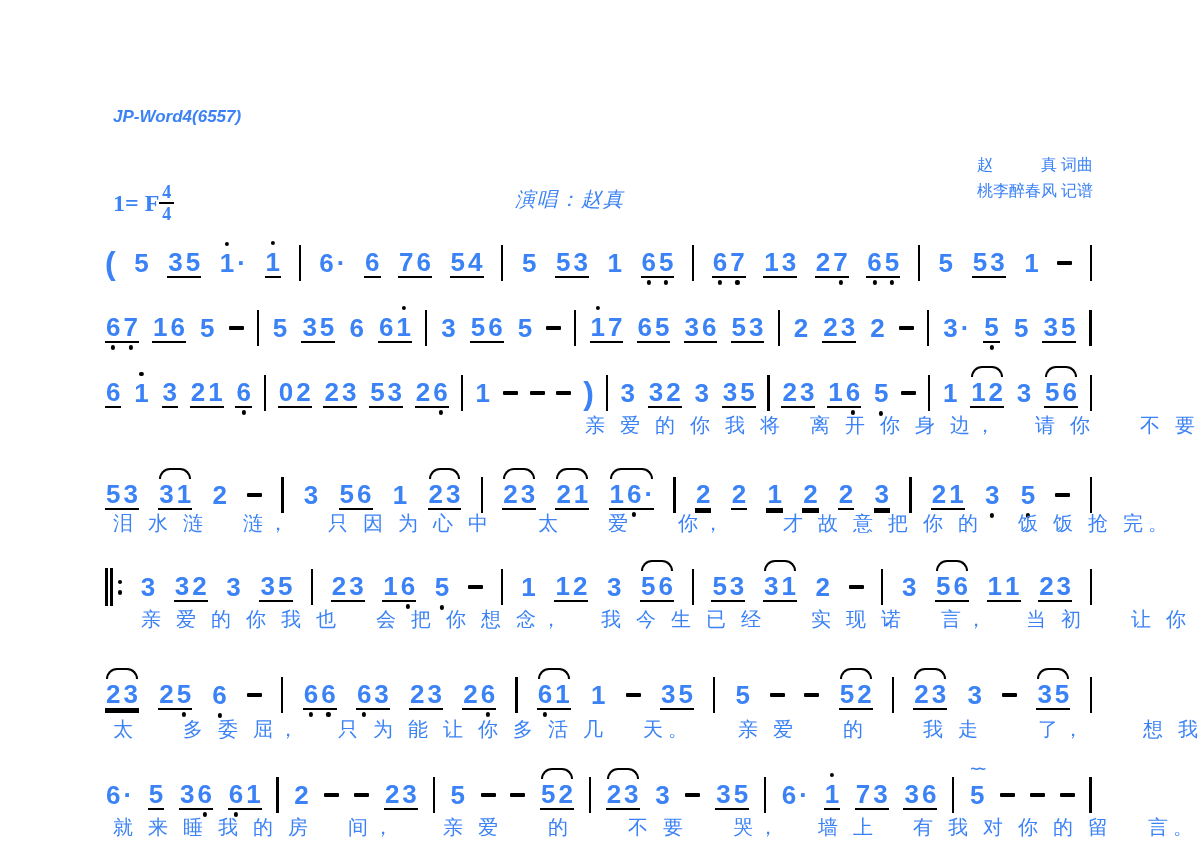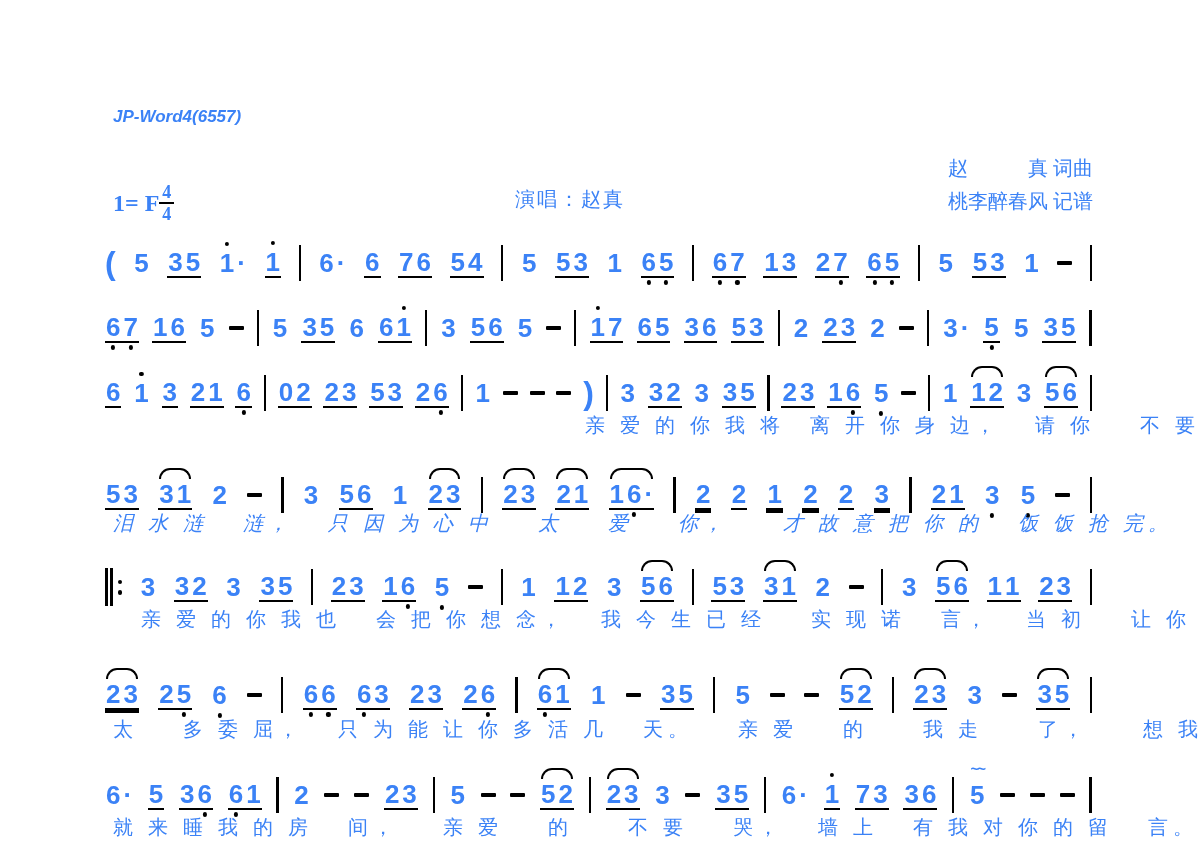--- a/index.html
+++ b/index.html
@@ -3,22 +3,22 @@
 <meta charset="utf-8">
 <style>
   html,body{margin:0;padding:0;background:#e8e8e8;}
   .sheet{position:relative;width:1200px;height:850px;background:#ffffff;overflow:hidden;
          font-family:"Liberation Sans",sans-serif;color:#3b82f6;}
   
   .corner{position:absolute;left:113px;top:107px;font-size:17px;font-weight:700;font-style:italic;}
   .title{position:absolute;left:0;right:0;top:110px;text-align:center;font-size:42px;font-weight:900;
          letter-spacing:6px;font-family:"Liberation Serif",serif;}
   .singer{position:absolute;left:0;right:60px;top:186px;text-align:center;font-size:20px;
-          font-family:"Liberation Serif",serif;letter-spacing:2px;}
-  .credits{position:absolute;right:107px;top:152px;text-align:right;font-size:20px;line-height:1.65;
+          font-family:"Liberation Serif",serif;letter-spacing:2px;font-style:italic;}
+  .credits{position:absolute;right:107px;top:152px;text-align:right;font-size:16px;line-height:1.65;
            font-family:"Liberation Serif",serif;white-space:pre;}
   .keysig{position:absolute;left:113px;top:183px;display:flex;align-items:center;gap:0;
           font-family:"Liberation Serif",serif;font-weight:800;font-size:24px;}
   .frac{display:inline-flex;flex-direction:column;align-items:center;line-height:1;}
   .frac .fn{font-size:18px;font-weight:800;}
   .frac .fb{width:15px;height:2px;background:#000;margin:1px 0;}
   
   .score-line{position:absolute;left:105px;right:108px;height:46px;
               display:flex;justify-content:space-between;align-items:center;}
   .tok{position:relative;display:inline-flex;}
@@ -549,21 +549,21 @@
           </span>
         </span>
         <span class="tok">
           <span class="grp">
             <span class="ch">5<i class="db"></i></span>
           </span>
         </span>
         <span class="dash"></span>
         <span class="bar"></span>
       </div>
-      <div class="lyric-line" style="top: 510px; padding-left: 8px; font-style: italic;">泪 水 涟　 涟，　 只 因 为 心 中　  太　  爱　  你，　   才 故 意 把 你 的　 饭 饭 抢 完。</div>
+      <div class="lyric-line" style="top: 510px; padding-left: 8px;">泪 水 涟　 涟，　 只 因 为 心 中　  太　  爱　  你，　   才 故 意 把 你 的　 饭 饭 抢 完。</div>
       <div class="score-line" style="top: 564px;">
         <span class="rep">
           <span class="rb"></span>
           <span class="rb"></span>
           <span class="dots">
             <i></i>
             <i></i>
           </span>
         </span>
         <span class="tok">

